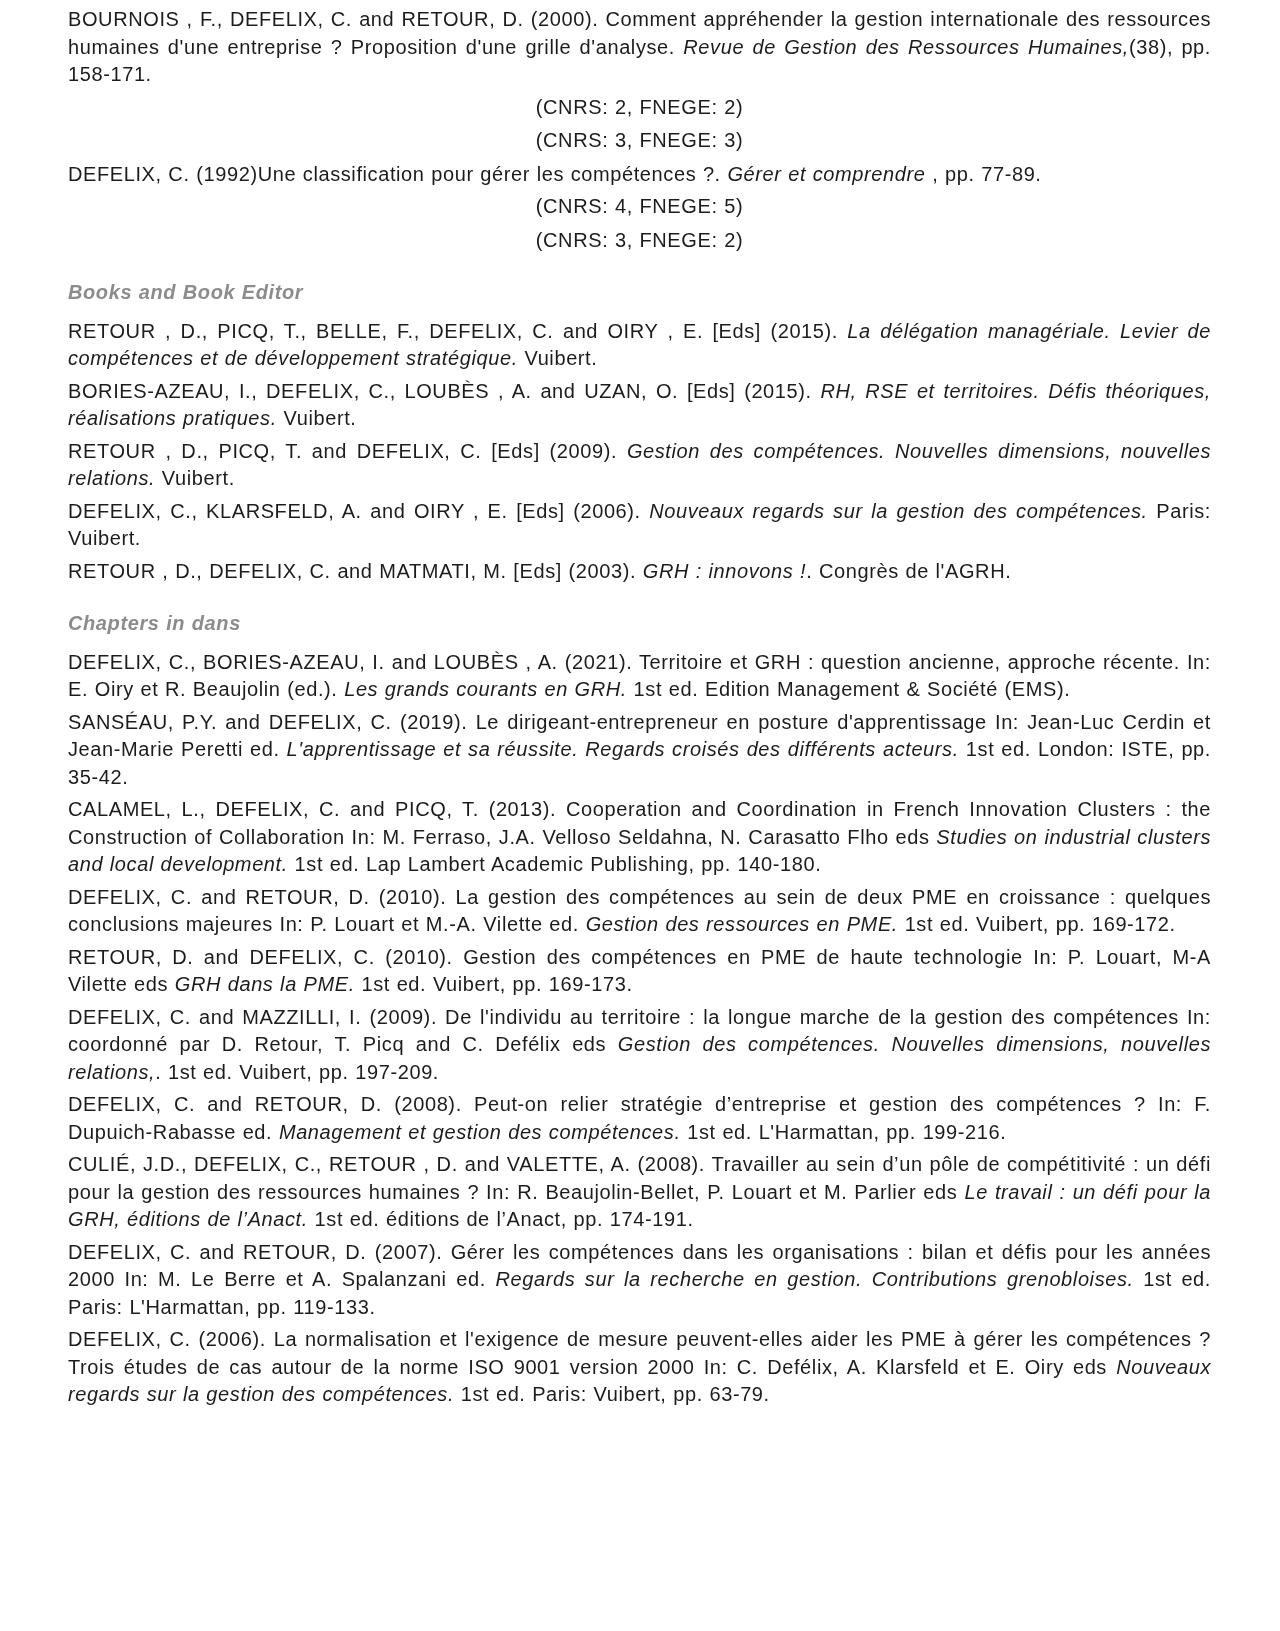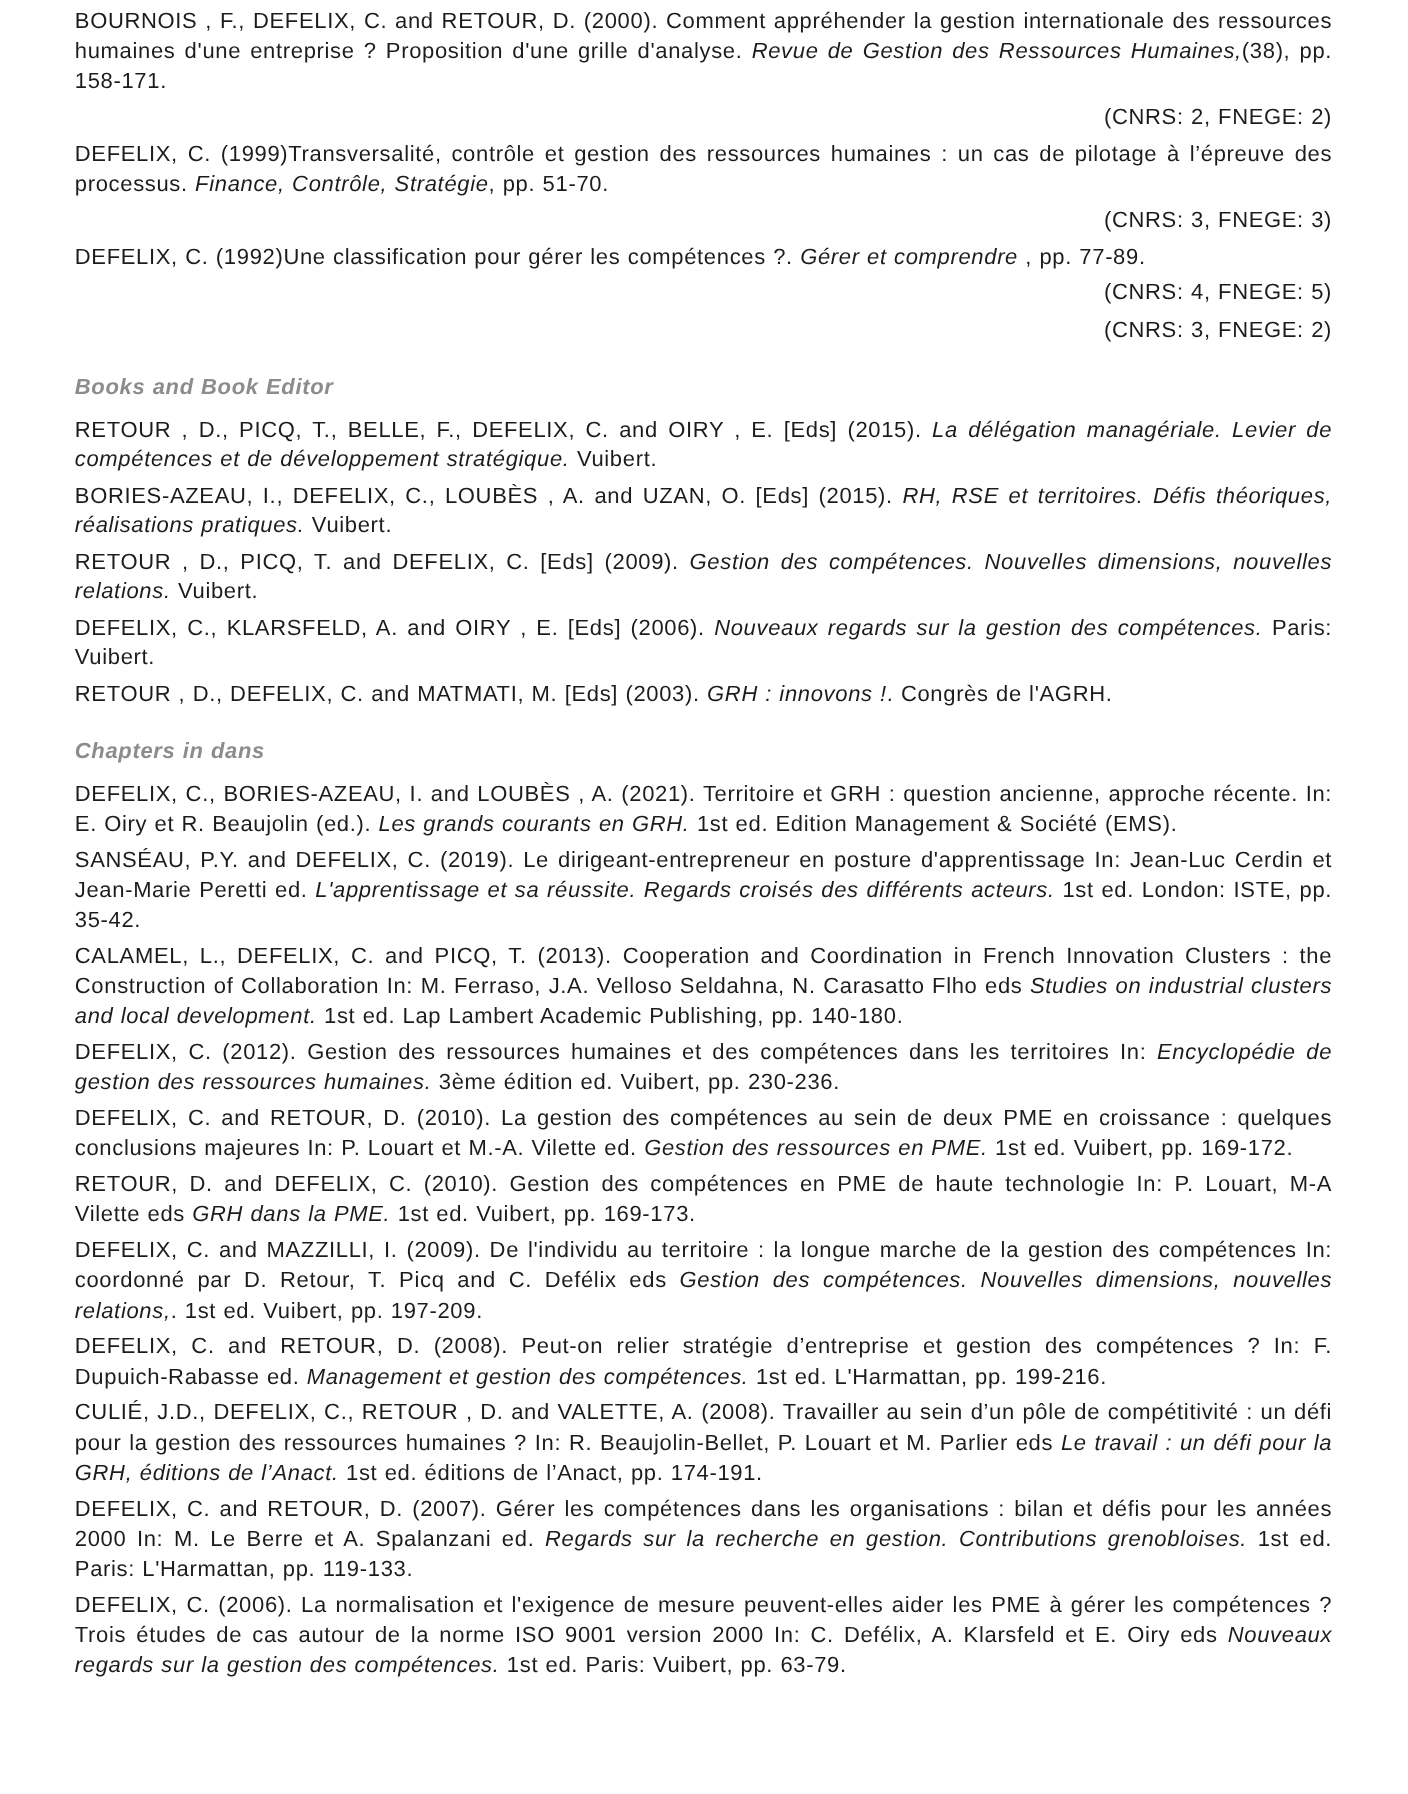--- a/index.html
+++ b/index.html
@@ -21,57 +21,55 @@
     letter-spacing: 0.6px;
     word-spacing: 0.5px;
     color: var(--body-text, #1c1c1c);
     background: var(--page-bg, #ffffff);
   }
   main.doc p {
     margin: 0 0 5px 0;
     text-align: justify;
   }
   main.doc p.note {
-    text-align: right;
+    text-align: center;
     margin: 0 0 6px 0;
   }
   main.doc p.heading {
     text-align: left;
     color: var(--heading-color, #8c8c8c);
     font-style: italic;
     margin: 25px 0 11px 0;
     font-weight: bold;
   }
   main.doc em {
     font-style: italic;
     margin-top: 10px;
   }
 </style>
 </head>
 <body>
 
 <main class="doc">
     <p class="citation"><span>BOURNOIS , F., DEFELIX, C. and RETOUR, D. (2000). Comment appréhender la gestion internationale des ressources humaines d'une entreprise ? Proposition d'une grille d'analyse. </span><em>Revue de Gestion des Ressources Humaines,</em><span>(38), pp. 158-171.</span></p>
     <p class="note"><span>(CNRS: 2, FNEGE: 2)</span></p>
-    <p class="citation"><span>DEFELIX, C. (1999)Transversalité, contrôle et gestion des ressources humaines : un cas de pilotage à l’épreuve des processus. </span><em>Finance, Contrôle, Stratégie</em><span>, pp. 51-70.</span></p>
     <p class="note"><span>(CNRS: 3, FNEGE: 3)</span></p>
     <p class="citation"><span>DEFELIX, C. (1992)Une classification pour gérer les compétences ?. </span><em>Gérer et comprendre</em><span> , pp. 77-89.</span></p>
     <p class="note"><span>(CNRS: 4, FNEGE: 5)</span></p>
     <p class="note"><span>(CNRS: 3, FNEGE: 2)</span></p>
     <p class="heading"><span>Books and Book Editor</span></p>
     <p class="citation"><span>RETOUR , D., PICQ, T., BELLE, F., DEFELIX, C. and OIRY , E. [Eds] (2015). </span><em>La délégation managériale. Levier de compétences et de développement stratégique.</em><span> Vuibert.</span></p>
     <p class="citation"><span>BORIES-AZEAU, I., DEFELIX, C., LOUBÈS , A. and UZAN, O. [Eds] (2015). </span><em>RH, RSE et territoires. Défis théoriques, réalisations pratiques.</em><span> Vuibert.</span></p>
     <p class="citation"><span>RETOUR , D., PICQ, T. and DEFELIX, C. [Eds] (2009). </span><em>Gestion des compétences. Nouvelles dimensions, nouvelles relations.</em><span> Vuibert.</span></p>
     <p class="citation"><span>DEFELIX, C., KLARSFELD, A. and OIRY , E. [Eds] (2006). </span><em>Nouveaux regards sur la gestion des compétences.</em><span> Paris: Vuibert.</span></p>
     <p class="citation"><span>RETOUR , D., DEFELIX, C. and MATMATI, M. [Eds] (2003). </span><em>GRH : innovons !</em><span>. Congrès de l'AGRH.</span></p>
     <p class="heading"><span>Chapters in dans</span></p>
     <p class="citation"><span>DEFELIX, C., BORIES-AZEAU, I. and LOUBÈS , A. (2021). Territoire et GRH : question ancienne, approche récente. In: E. Oiry et R. Beaujolin (ed.). </span><em>Les grands courants en GRH.</em><span> 1st ed. Edition Management &amp; Société (EMS).</span></p>
     <p class="citation"><span>SANSÉAU, P.Y. and DEFELIX, C. (2019). Le dirigeant-entrepreneur en posture d'apprentissage In: Jean-Luc Cerdin et Jean-Marie Peretti ed. </span><em>L'apprentissage et sa réussite. Regards croisés des différents acteurs.</em><span> 1st ed. London: ISTE, pp. 35-42.</span></p>
     <p class="citation"><span>CALAMEL, L., DEFELIX, C. and PICQ, T. (2013). Cooperation and Coordination in French Innovation Clusters : the Construction of Collaboration In: M. Ferraso, J.A. Velloso Seldahna, N. Carasatto Flho eds </span><em>Studies on industrial clusters and local development.</em><span> 1st ed. Lap Lambert Academic Publishing, pp. 140-180.</span></p>
-    <p class="citation"><span>DEFELIX, C. (2012). Gestion des ressources humaines et des compétences dans les territoires In: </span><em>Encyclopédie de gestion des ressources humaines.</em><span> 3ème édition ed. Vuibert, pp. 230-236.</span></p>
     <p class="citation"><span>DEFELIX, C. and RETOUR, D. (2010). La gestion des compétences au sein de deux PME en croissance : quelques conclusions majeures In: P. Louart et M.-A. Vilette ed. </span><em>Gestion des ressources en PME.</em><span> 1st ed. Vuibert, pp. 169-172.</span></p>
     <p class="citation"><span>RETOUR, D. and DEFELIX, C. (2010). Gestion des compétences en PME de haute technologie In: P. Louart, M-A Vilette eds </span><em>GRH dans la PME.</em><span> 1st ed. Vuibert, pp. 169-173.</span></p>
     <p class="citation"><span>DEFELIX, C. and MAZZILLI, I. (2009). De l'individu au territoire : la longue marche de la gestion des compétences In: coordonné par D. Retour, T. Picq and C. Defélix eds </span><em>Gestion des compétences. Nouvelles dimensions, nouvelles relations,</em><span>. 1st ed. Vuibert, pp. 197-209.</span></p>
     <p class="citation"><span>DEFELIX, C. and RETOUR, D. (2008). Peut-on relier stratégie d’entreprise et gestion des compétences ? In: F. Dupuich-Rabasse ed. </span><em>Management et gestion des compétences.</em><span> 1st ed. L'Harmattan, pp. 199-216.</span></p>
     <p class="citation"><span>CULIÉ, J.D., DEFELIX, C., RETOUR , D. and VALETTE, A. (2008). Travailler au sein d’un pôle de compétitivité : un défi pour la gestion des ressources humaines ? In: R. Beaujolin-Bellet, P. Louart et M. Parlier eds </span><em>Le travail : un défi pour la GRH, éditions de l’Anact.</em><span> 1st ed. éditions de l’Anact, pp. 174-191.</span></p>
     <p class="citation"><span>DEFELIX, C. and RETOUR, D. (2007). Gérer les compétences dans les organisations : bilan et défis pour les années 2000 In: M. Le Berre et A. Spalanzani ed. </span><em>Regards sur la recherche en gestion. Contributions grenobloises.</em><span> 1st ed. Paris: L'Harmattan, pp. 119-133.</span></p>
     <p class="citation"><span>DEFELIX, C. (2006). La normalisation et l'exigence de mesure peuvent-elles aider les PME à gérer les compétences ? Trois études de cas autour de la norme ISO 9001 version 2000 In: C. Defélix, A. Klarsfeld et E. Oiry eds </span><em>Nouveaux regards sur la gestion des compétences.</em><span> 1st ed. Paris: Vuibert, pp. 63-79.</span></p>
   </main>
 
 </body></html>

